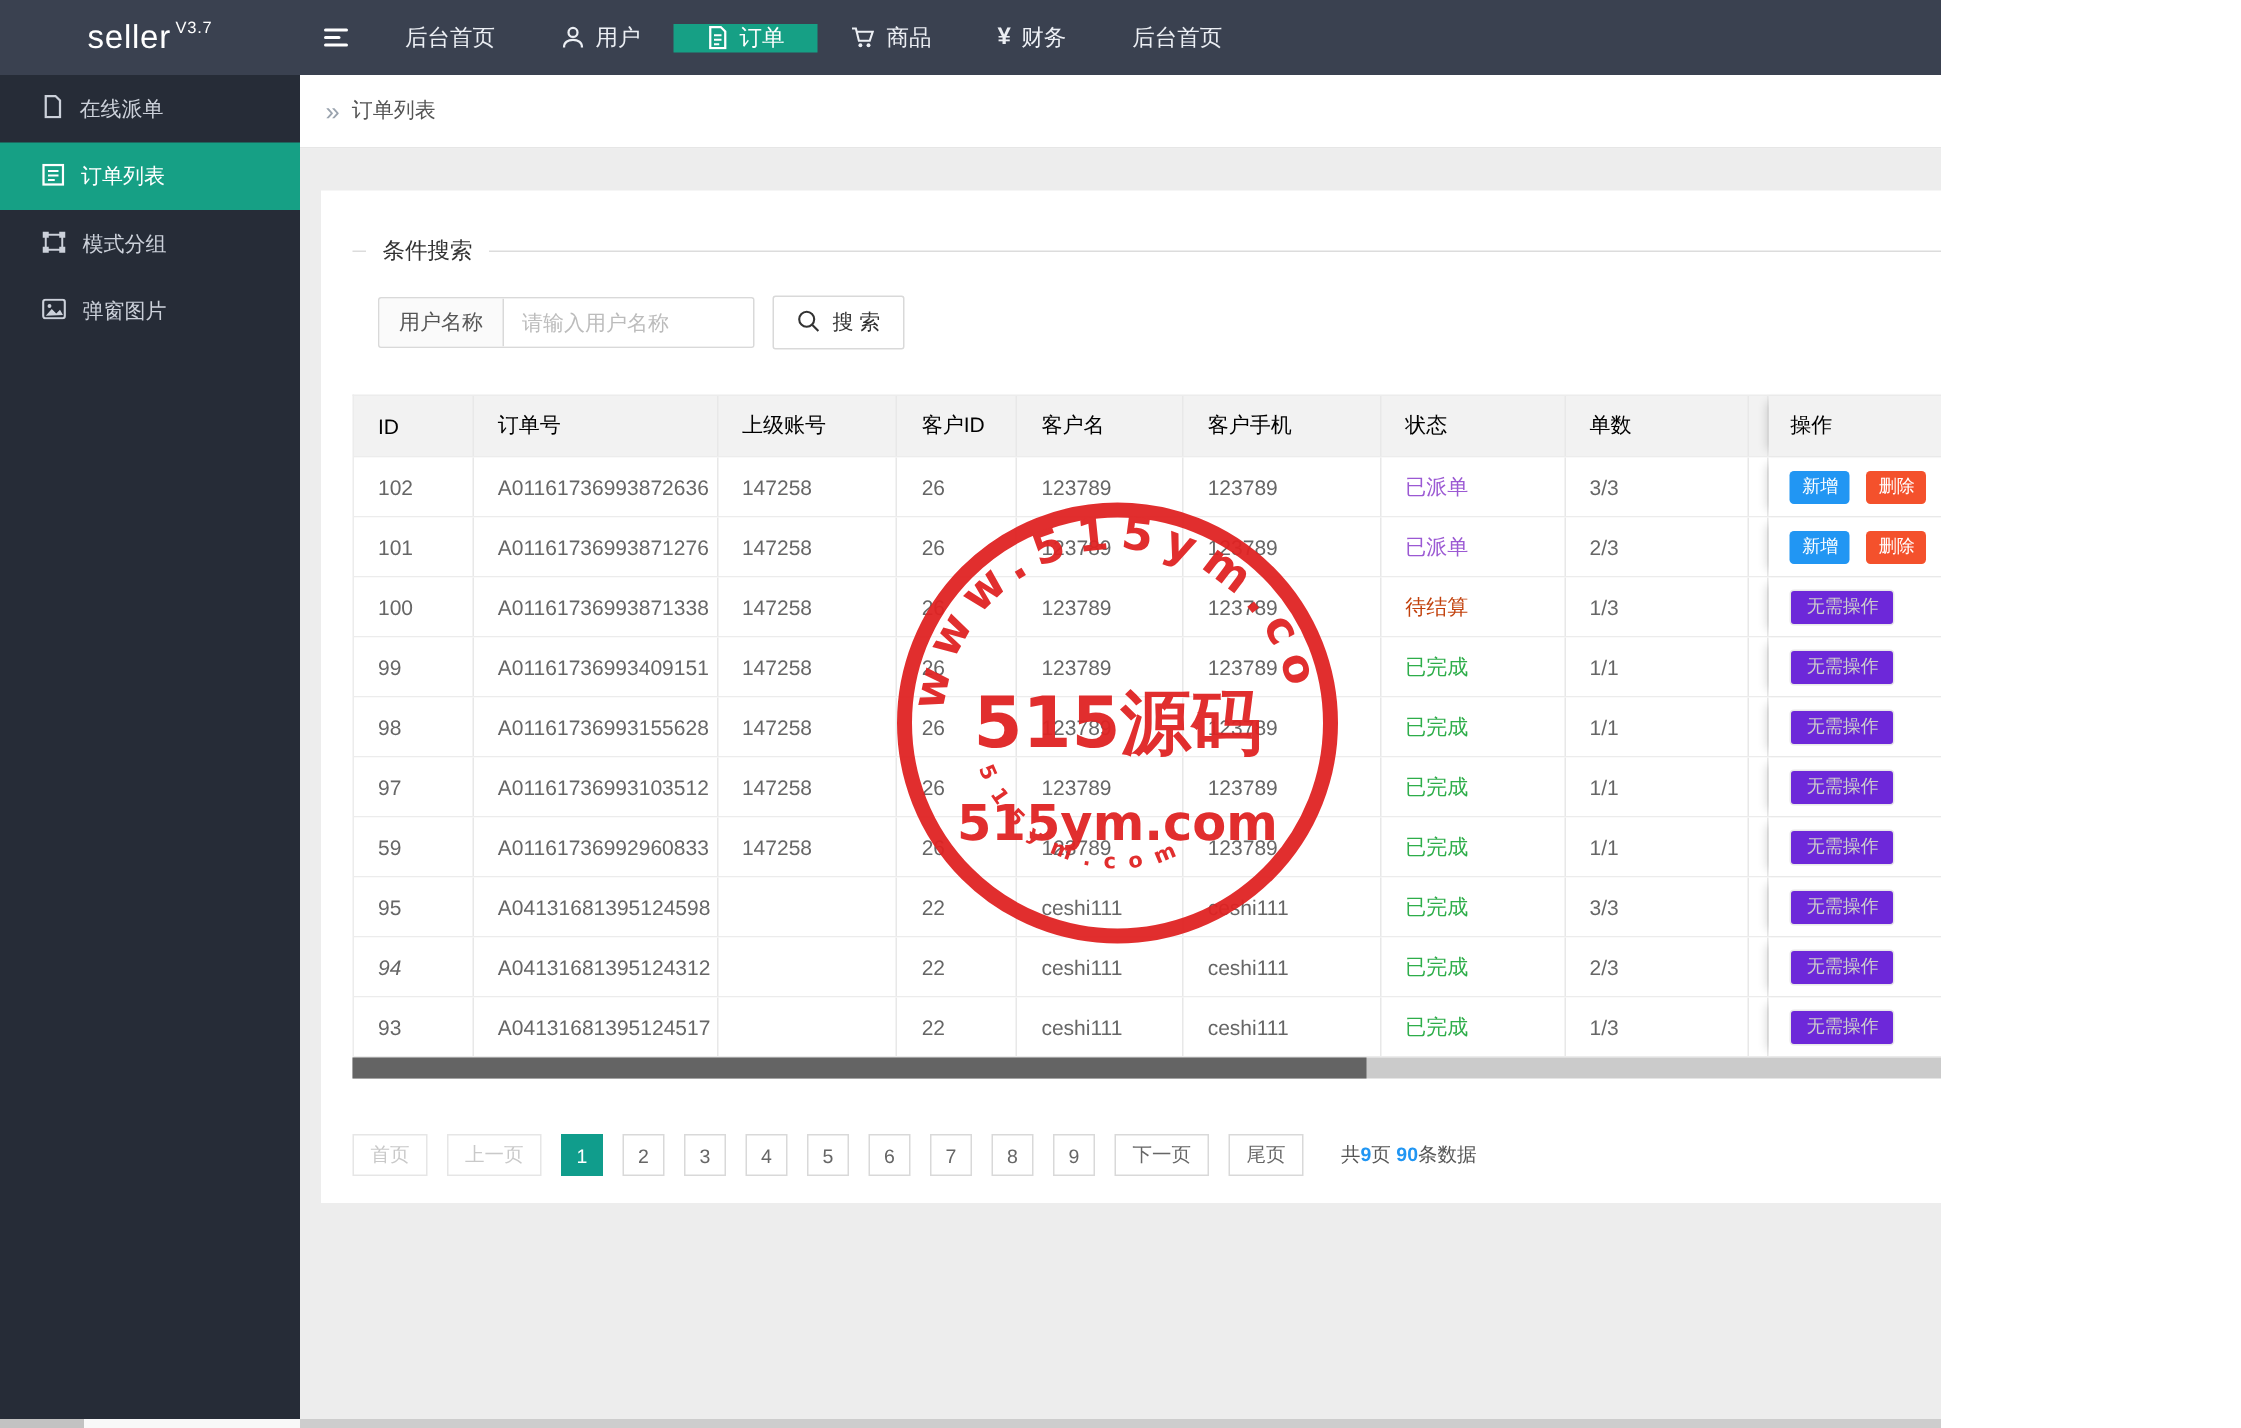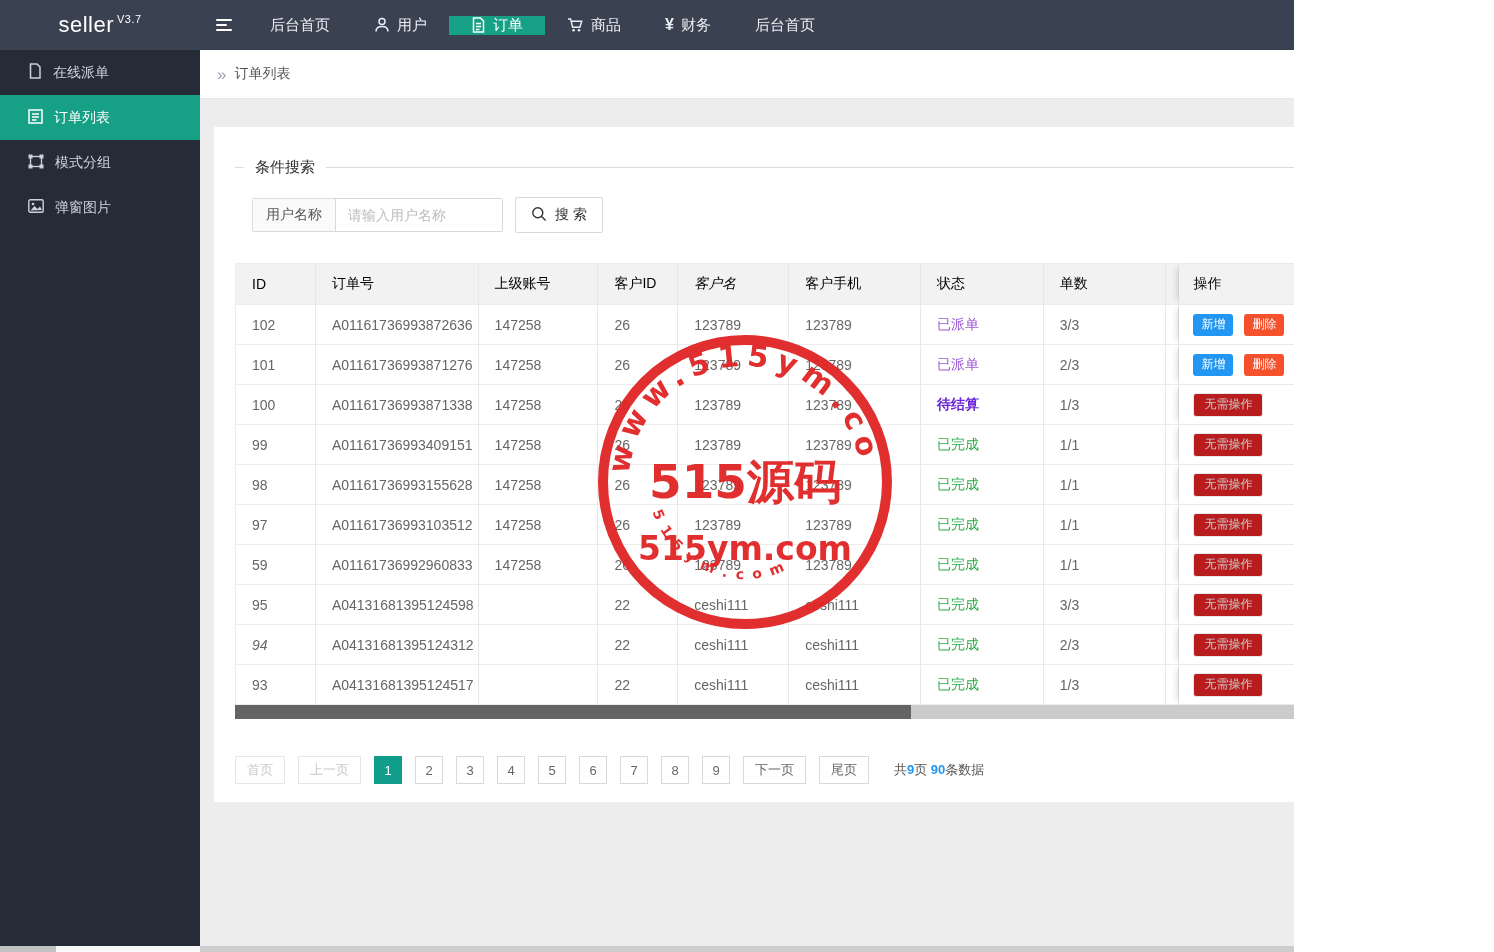--- a/index.html
+++ b/index.html
@@ -50,21 +50,21 @@
 
   
   .tbl { margin:30px 0 0 21px; width:1223px; border:1px solid #ececec; border-bottom:none; font-size:14px;}
   .trow { display:flex; align-items:stretch; border-bottom:1px solid #ececec; background:#fff;}
   .trow.thead { background:#f2f2f2; }
   .cell { display:flex; align-items:center; padding:0 0 0 16px; height:39px; border-right:1px solid #e8e8e8; color:#666; overflow:hidden; white-space:nowrap;}
   .thead .cell { height:40px; color:#000000;}
   .cell.c-spacer { padding:0; }
   .cell.c-actions { box-shadow:-6px 0 6px -4px rgba(0,0,0,.14); padding-left:14px; border-right:none;}
   .btn { height:22px; padding:0 8px; border-radius:3px; color:#fff; font-size:12px; display:inline-flex; align-items:center; margin-right:11px; cursor:pointer; border:none;}
-  .btn-none { height:24px; padding:0 10px; border:1px solid #e8e8e8; color:#ccc; background:#b91c1c; border-radius:3px; font-size:12px; display:inline-flex; align-items:center; cursor:default;}
+  .btn-none { height:24px; padding:0 10px; border:1px solid #e8e8e8; color:#ccc; background:#6d28d9; border-radius:3px; font-size:12px; display:inline-flex; align-items:center; cursor:default;}
 
   .hscroll { margin-left:21px; width:1223px; height:14px; background:#cbcbcb; position:relative; cursor:pointer;}
   .hscroll .thumb { position:absolute; left:0; top:0; height:14px; width:676px; background:#646464;}
 
   
   .pager { display:flex; align-items:center; margin:37px 0 0 21px; gap:13px;}
   .pg-btn { min-width:28px; height:28px; padding:0 11px; border:1px solid #d9d9d9; background:#fff; color:#666; font-size:13px; display:flex; align-items:center; justify-content:center; cursor:pointer;}
   .pg-btn.num { padding:0; width:28px;}
   .pg-btn.disabled { color:#c9c9c9; border-color:#e6e6e6; cursor:default;}
   .pg-btn.active { background:#109d8c; border-color:#109d8c; color:#fff; cursor:default;}
@@ -220,21 +220,21 @@
           </button>
         </div>
       </fieldset>
 
       <div class="tbl">
         <div class="trow thead" id="thead">
             <div class="cell" style="width: 80px;">ID</div>
             <div class="cell" style="width: 163px;">订单号</div>
             <div class="cell" style="width: 120px;">上级账号</div>
             <div class="cell" style="width: 80px;">客户ID</div>
-            <div class="cell" style="width: 111px; font-style: italic;">客户名</div>
+            <div class="cell" style="width: 111px;">客户名</div>
             <div class="cell" style="width: 132px;">客户手机</div>
             <div class="cell" style="width: 123px;">状态</div>
             <div class="cell" style="width: 122px;">单数</div>
             <div class="cell c-spacer" style="width: 14px;"></div>
             <div class="cell c-actions" style="width: 278px;">操作</div>
           </div>
         <div id="tbody">
             <div class="trow">
     <div class="cell" style="width: 80px;">102</div>
     <div class="cell" style="width: 163px;">A01161736993872636</div>
@@ -267,21 +267,21 @@
                 <span class="btn" style="background: rgb(252, 183, 18);">冻结</span>
               </div>
   </div>
             <div class="trow">
     <div class="cell" style="width: 80px;">100</div>
     <div class="cell" style="width: 163px;">A01161736993871338</div>
     <div class="cell" style="width: 120px;">147258</div>
     <div class="cell" style="width: 80px;">26</div>
     <div class="cell" style="width: 111px;">123789</div>
     <div class="cell" style="width: 132px;">123789</div>
-    <div class="cell" style="width: 123px; color: #6d28d9; font-weight: bold;">待结算</div>
+    <div class="cell" style="width: 123px; color: #c2410c;">待结算</div>
     <div class="cell" style="width: 122px;">1/3</div>
     <div class="cell c-spacer" style="width: 14px;"></div>
     <div class="cell c-actions" style="width: 278px;">
                 <span class="btn-none">无需操作</span>
               </div>
   </div>
             <div class="trow">
     <div class="cell" style="width: 80px;">99</div>
     <div class="cell" style="width: 163px;">A01161736993409151</div>
     <div class="cell" style="width: 120px;">147258</div>

